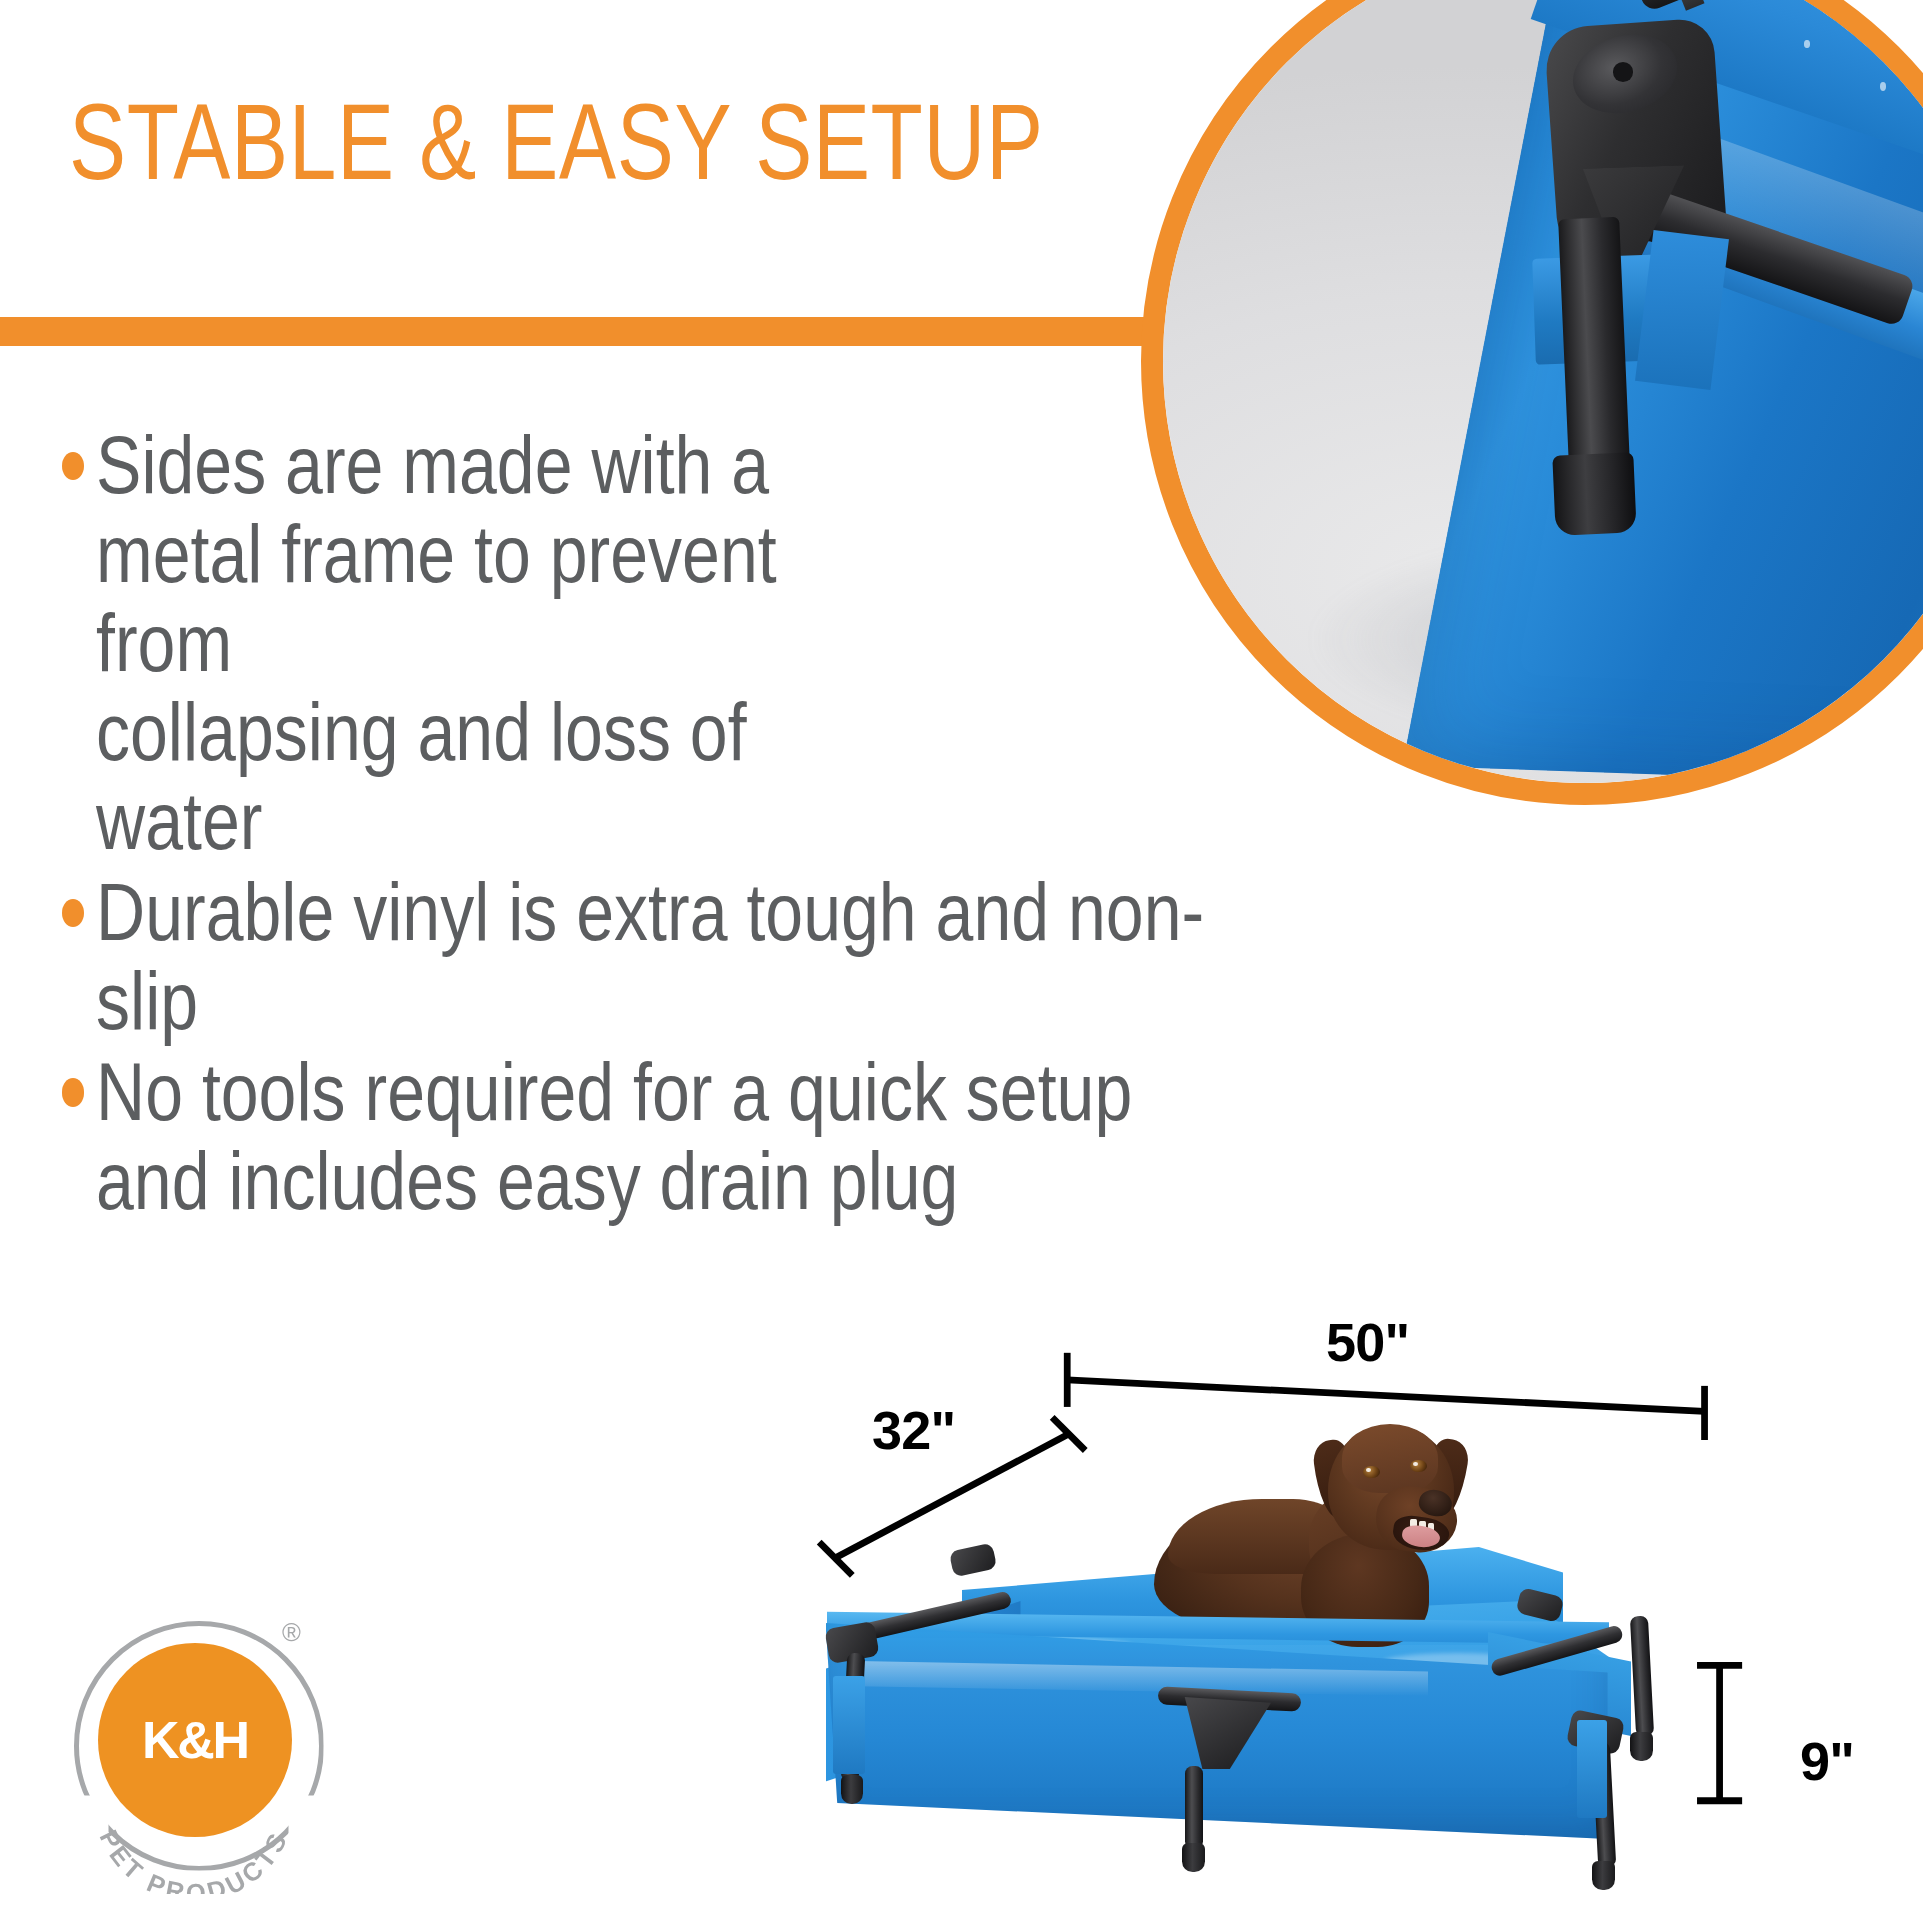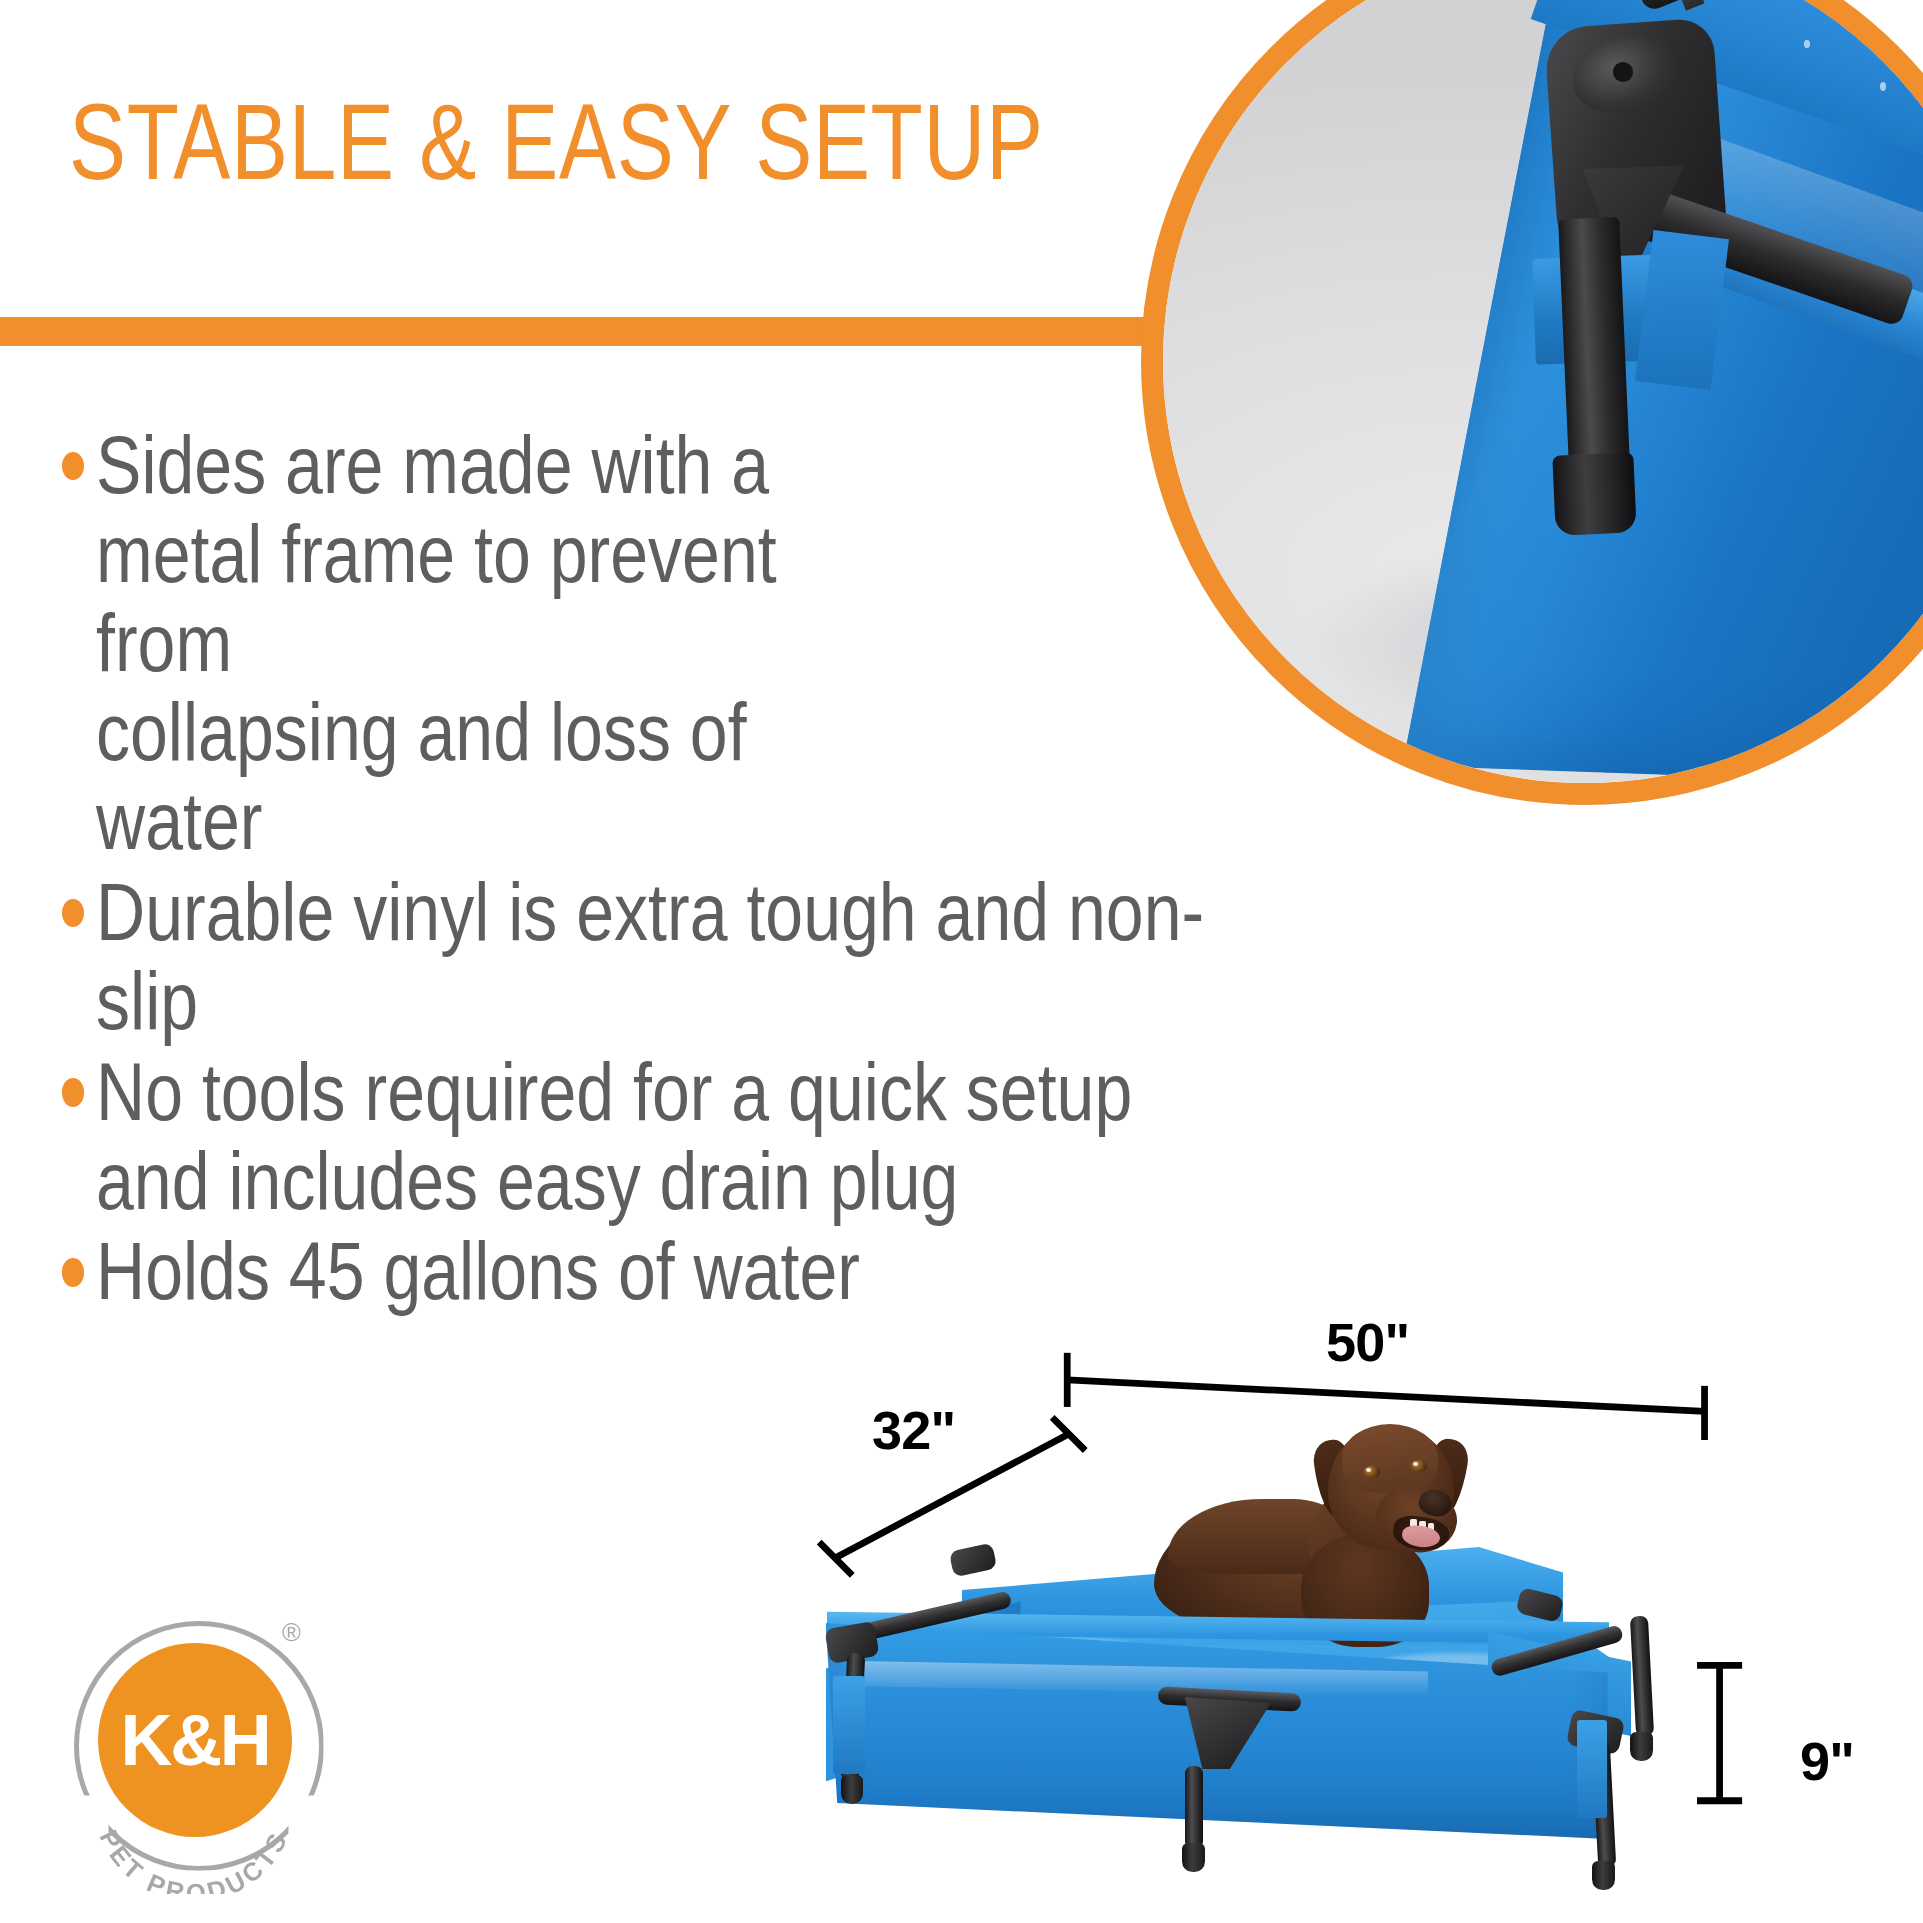--- a/index.html
+++ b/index.html
@@ -339,21 +339,21 @@
     border:5.3px solid #a6a8aa;border-radius:50%;
     clip-path:polygon(0 0,100% 0,100% 70%,86% 70%,86% 100%,14% 100%,14% 70%,0 70%);
   }
   #logo-disc{
     position:absolute;left:32px;top:27px;width:194px;height:194px;
     border-radius:50%;background:#EE9222;
   }
   #logo-kh{
     position:absolute;left:32px;top:27px;width:194px;height:194px;
     display:flex;align-items:center;justify-content:center;
-    color:#fff;font-size:72px;font-weight:bold;letter-spacing:-2.3px;
+    color:#fff;font-size:52px;font-weight:bold;letter-spacing:-2.3px;
   }
   #logo-reg{
     position:absolute;left:216px;top:1.5px;
     color:#a6a8aa;font-size:25.6px;font-weight:400;
   }
   #logo-arc-text{position:absolute;left:0;top:0;width:271px;height:278px;}
 </style>
 </head>
 <body>
 
@@ -400,24 +400,20 @@
   </div>
   <div class="bullet b3">
     <span class="bullet-dot"></span>
     <span class="bullet-text">Durable vinyl is extra tough and non-slip</span>
   </div>
   <div class="bullet b2">
     <span class="bullet-dot"></span>
     <span class="bullet-text">No tools required for a quick setup
 and includes easy drain plug</span>
   </div>
-  <div class="bullet b4">
-    <span class="bullet-dot"></span>
-    <span class="bullet-text">Holds 45 gallons of water</span>
-  </div>
 </div>
 
 <div id="product-photo">
   <div id="pool-inner-back"></div>
   <div id="pool-left"></div>
   <div id="pool-water"></div>
   <div class="ripple" style="left:188px;top:225px;width:135px;height:19.5px;"></div>
   <div class="ripple" style="left:323px;top:256px;width:173px;height:16.5px;"></div>
   <div class="ripple" style="left:571px;top:240px;width:150px;height:18px;"></div>
   <div class="ripple" style="left:451px;top:280px;width:113px;height:13.5px;"></div>

